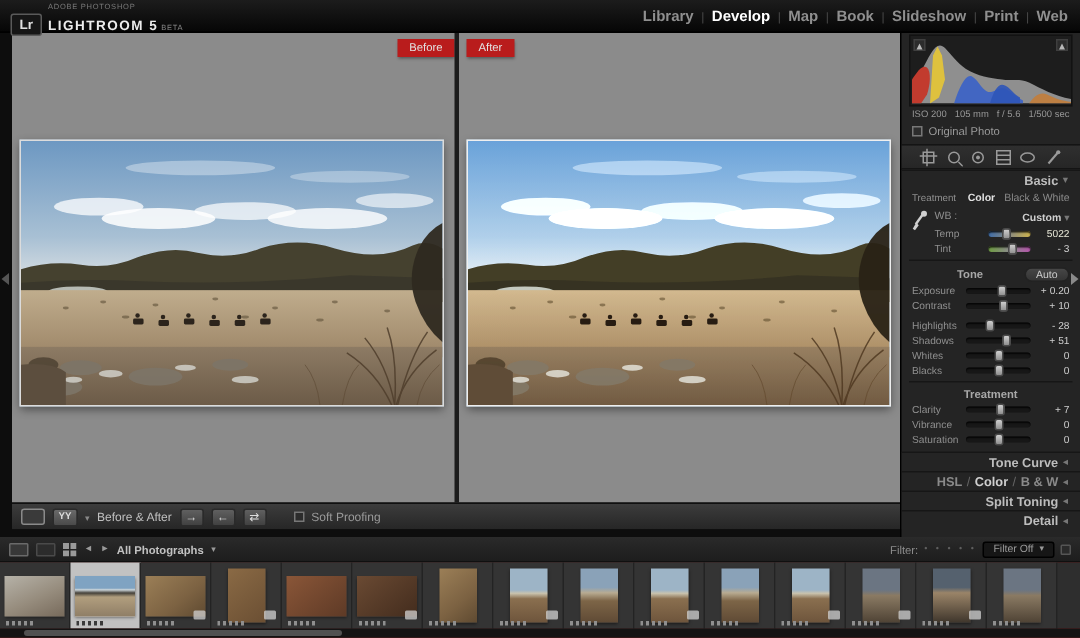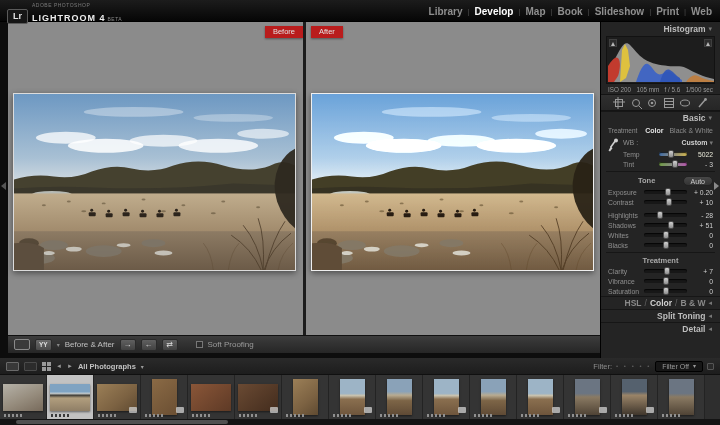--- a/index.html
+++ b/index.html
@@ -235,21 +235,21 @@
       <path d="M0,150 Q20,148 30,155 L30,177 L0,177 Z" fill="#5c4e3e"></path>
     </g>
   </defs>
 </svg>
 
 <div id="topbar">
   <div id="logo">
     <div id="lr-badge">Lr</div>
     <div id="brand">
       <div class="b1">ADOBE PHOTOSHOP</div>
-      <div><span class="b2">LIGHTROOM 4</span><span class="b3">BETA</span></div>
+      <div><span class="b2">LIGHTROOM 5</span><span class="b3">BETA</span></div>
     </div>
   </div>
   <div id="modules">
     <span class="mod">Library</span>
     <span class="msep">|</span>
     <span class="mod active">Develop</span>
     <span class="msep">|</span>
     <span class="mod">Map</span>
     <span class="msep">|</span>
     <span class="mod">Book</span>
@@ -290,24 +290,20 @@
   <div class="tb-btn">→</div>
   <div class="tb-btn">←</div>
   <div class="tb-btn">⇄</div>
   <span style="width:8px"></span>
   <span class="checkbox"></span>
   <span id="softproof-label">Soft Proofing</span>
 </div>
 <div id="gapstrip"></div>
 
 <div id="rightpanel">
-  <div class="ph-row" style="border-top:none">
-    <span>Histogram</span>
-    <span class="caret">▾</span>
-  </div>
   <div id="hist-box">
     <div class="clipbox" id="clip-l">
         <div class="t"></div>
       </div>
     <div class="clipbox" id="clip-r">
         <div class="t"></div>
       </div>
     <svg width="106" height="44" viewBox="0 0 106 44">
       <path d="M0,44 L0,32 C4,28 8,18 13,10 C16,5 19,4 22,7 C26,11 30,17 36,21 C44,26 52,27 60,28 C66,29 72,27 78,30 C86,34 95,39 106,41 L106,44 Z" fill="#8f8f8f"></path>
       <path d="M0,44 L0,28 C4,22 7,18 10,20 C13,23 12,32 10,38 L6,44 Z" fill="#c23b2e"></path>
@@ -315,20 +311,24 @@
       <path d="M28,44 C32,32 36,24 40,26 C44,28 46,34 50,36 C54,38 58,32 62,34 C66,36 70,40 74,42 L74,44 Z" fill="#3a62c8" opacity=".9"></path>
       <path d="M52,44 C55,34 58,30 62,32 C66,34 68,38 72,40 L72,44 Z" fill="#2f55b8" opacity=".9"></path>
       <path d="M78,44 C82,38 86,36 90,38 C96,41 100,42 106,43 L106,44 Z" fill="#c87a30" opacity=".8"></path>
     </svg>
   </div>
   <div id="hist-stats">
     <span>ISO 200</span>
     <span>105 mm</span>
     <span>f / 5.6</span>
     <span>1/500 sec</span>
+  </div>
+  <div id="orig-row">
+    <span class="checkbox"></span>
+    <span>Original Photo</span>
   </div>
   <div id="toolstrip">
     <svg width="12" height="12">
         <g stroke="#9a9a9a" fill="none">
           <rect x="2.5" y="2.5" width="7" height="7"></rect>
           <line x1="0" y1="5" x2="12" y2="5"></line>
           <line x1="5" y1="0" x2="5" y2="12"></line>
         </g>
       </svg>
     <svg width="12" height="12">
@@ -465,20 +465,24 @@
     <span class="val">0</span>
   </div>
   <div class="srow">
     <span class="lbl">Saturation</span>
     <div class="track">
         <div class="knob" style="left:50%"></div>
       </div>
     <span class="val">0</span>
   </div>
 
+  <div class="ph-row" style="margin-top:3px">
+    <span>Tone Curve</span>
+    <span class="caret">◂</span>
+  </div>
   <div class="ph-row" id="hsl-row">
     <span class="dim">HSL</span>
     <span class="sp">/</span>
     <span class="lit">Color</span>
     <span class="sp">/</span>
     <span class="dim">B &amp; W</span>
     <span class="caret">◂</span>
   </div>
   <div class="ph-row">
     <span>Split Toning</span>

